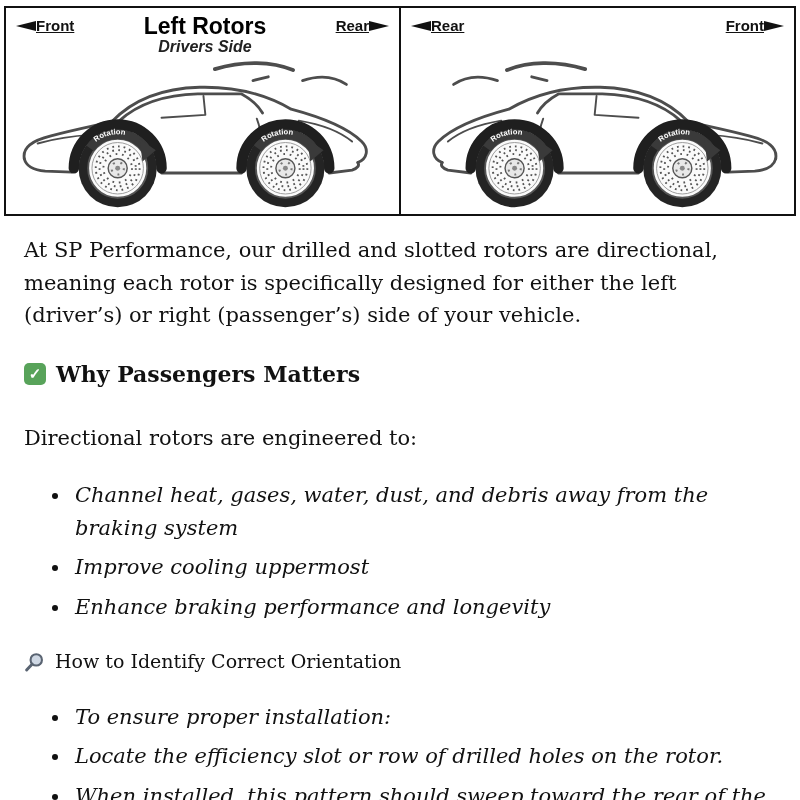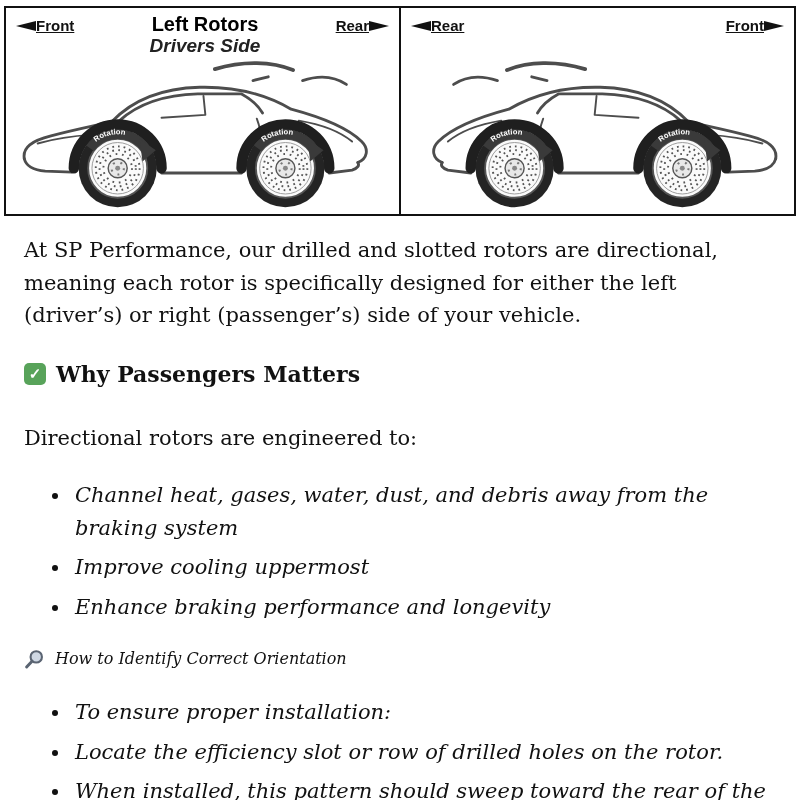--- a/index.html
+++ b/index.html
@@ -55,28 +55,28 @@
   }
   .arrow-right {
     width: 0; height: 0;
     border-top: 5px solid transparent;
     border-bottom: 5px solid transparent;
     border-left: 20px solid #111;
   }
   .panel-title-wrap { text-align: center; }
   .panel-title {
     font-weight: bold;
-    font-size: 20px;
+    font-size: 23px;
     line-height: 1.05;
     color: #000;
   }
   .panel-subtitle {
     font-weight: bold;
     font-style: italic;
-    font-size: 19px;
+    font-size: 16px;
     color: #222;
   }
   .car-svg { display: block; width: 100%; height: 162px; }
 
   
   .content {
     padding: 18px 24px 0 24px;
     font-size: 21px;
     line-height: 1.55;
   }
@@ -84,23 +84,22 @@
   .section-heading {
     display: flex;
     align-items: center;
     gap: 10px;
     font-size: 22px;
     font-weight: bold;
     margin: 2px 0 24px 0;
   }
   .section-heading.regular {
     font-weight: normal;
-    font-size: 16px;
+    font-size: 19px;
     margin-top: 8px;
-    font-style: italic;
   }
   .check-icon {
     display: inline-flex;
     align-items: center;
     justify-content: center;
     width: 22px; height: 22px;
     border-radius: 5px;
     background: #58a35a;
     color: #fff;
     font-size: 15px;

